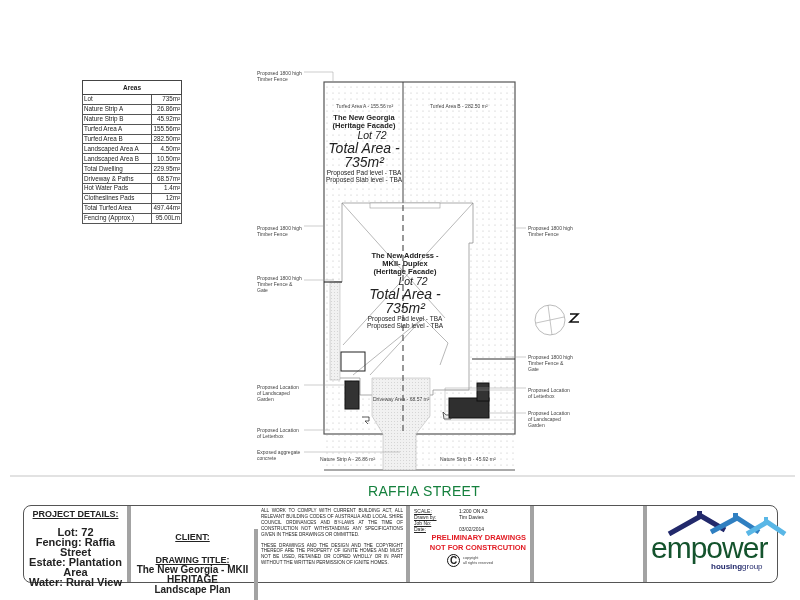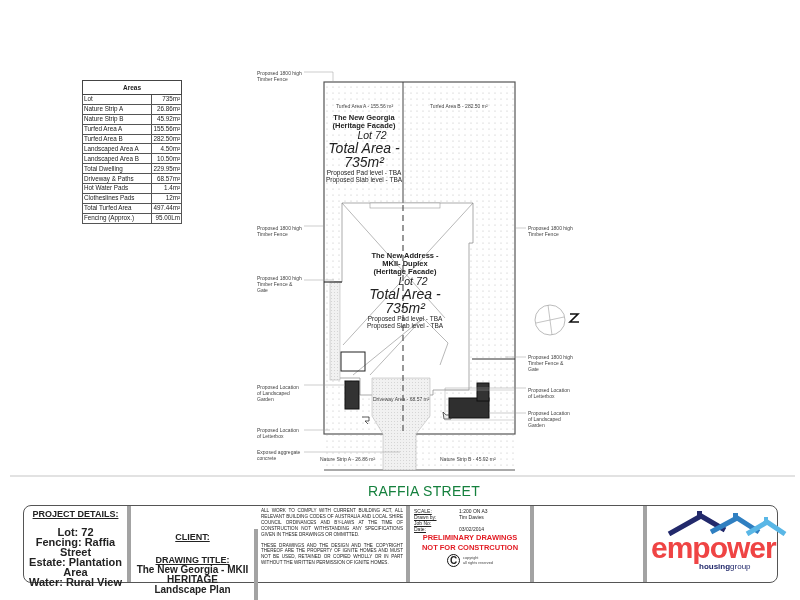--- a/index.html
+++ b/index.html
@@ -25,29 +25,29 @@
   .tb h4{margin:0;font-size:9px;text-decoration:underline;font-weight:bold;text-align:center;}
   .proj{width:107px;text-align:center;padding-top:3px;}
   .proj .l{font-size:11px;font-weight:bold;line-height:10px;}
   .client{width:127px;text-align:center;padding-top:3px;margin-top:23px;}
   .client .l{font-size:10px;font-weight:bold;line-height:10px;}
   .legal{width:152px;padding:2px 3px;font-size:4.6px;line-height:5.9px;text-align:justify;}
   .legal p{margin:0 0 5px 0;}
   .meta{width:124px;padding:2px 4px;font-size:5px;position:relative;}
   .meta .row{display:flex;line-height:6px;}
   .meta .k{width:45px;text-decoration:underline;}
-  .prelim{color:#e21b23;font-weight:bold;font-size:7.5px;text-align:center;line-height:9px;margin-top:1px;}
+  .prelim{color:#e21b23;font-weight:bold;font-size:7.5px;text-align:right;line-height:9px;margin-top:1px;}
   .copy{display:flex;align-items:center;justify-content:center;margin-top:2px;}
   .copy .c{width:13px;height:13px;border:1.5px solid #111;border-radius:50%;font-size:10px;font-weight:bold;display:flex;align-items:center;justify-content:center;box-sizing:border-box;}
   .copy .t{font-size:3.8px;line-height:4.5px;margin-left:3px;color:#444;}
   .blank{width:113px;}
   .logo{flex:1;position:relative;}
-  .logo .word{position:absolute;left:4px;top:25px;font-size:30px;font-weight:bold;color:#ef4444;letter-spacing:-1px;}
+  .logo .word{position:absolute;left:4px;top:25px;font-size:30px;font-weight:normal;color:#14532d;letter-spacing:-1px;}
   .logo .sub{position:absolute;left:52px;top:56px;font-size:8px;color:#22296b;}
-  .logo .sub b{font-weight:bold;}
+  .logo .sub b{font-weight:bold;margin-left:12px;}
 </style>
 </head>
 <body>
 
 <table class="areas">
   <thead>
       <tr>
         <th colspan="2">Areas</th>
       </tr>
     </thead>

